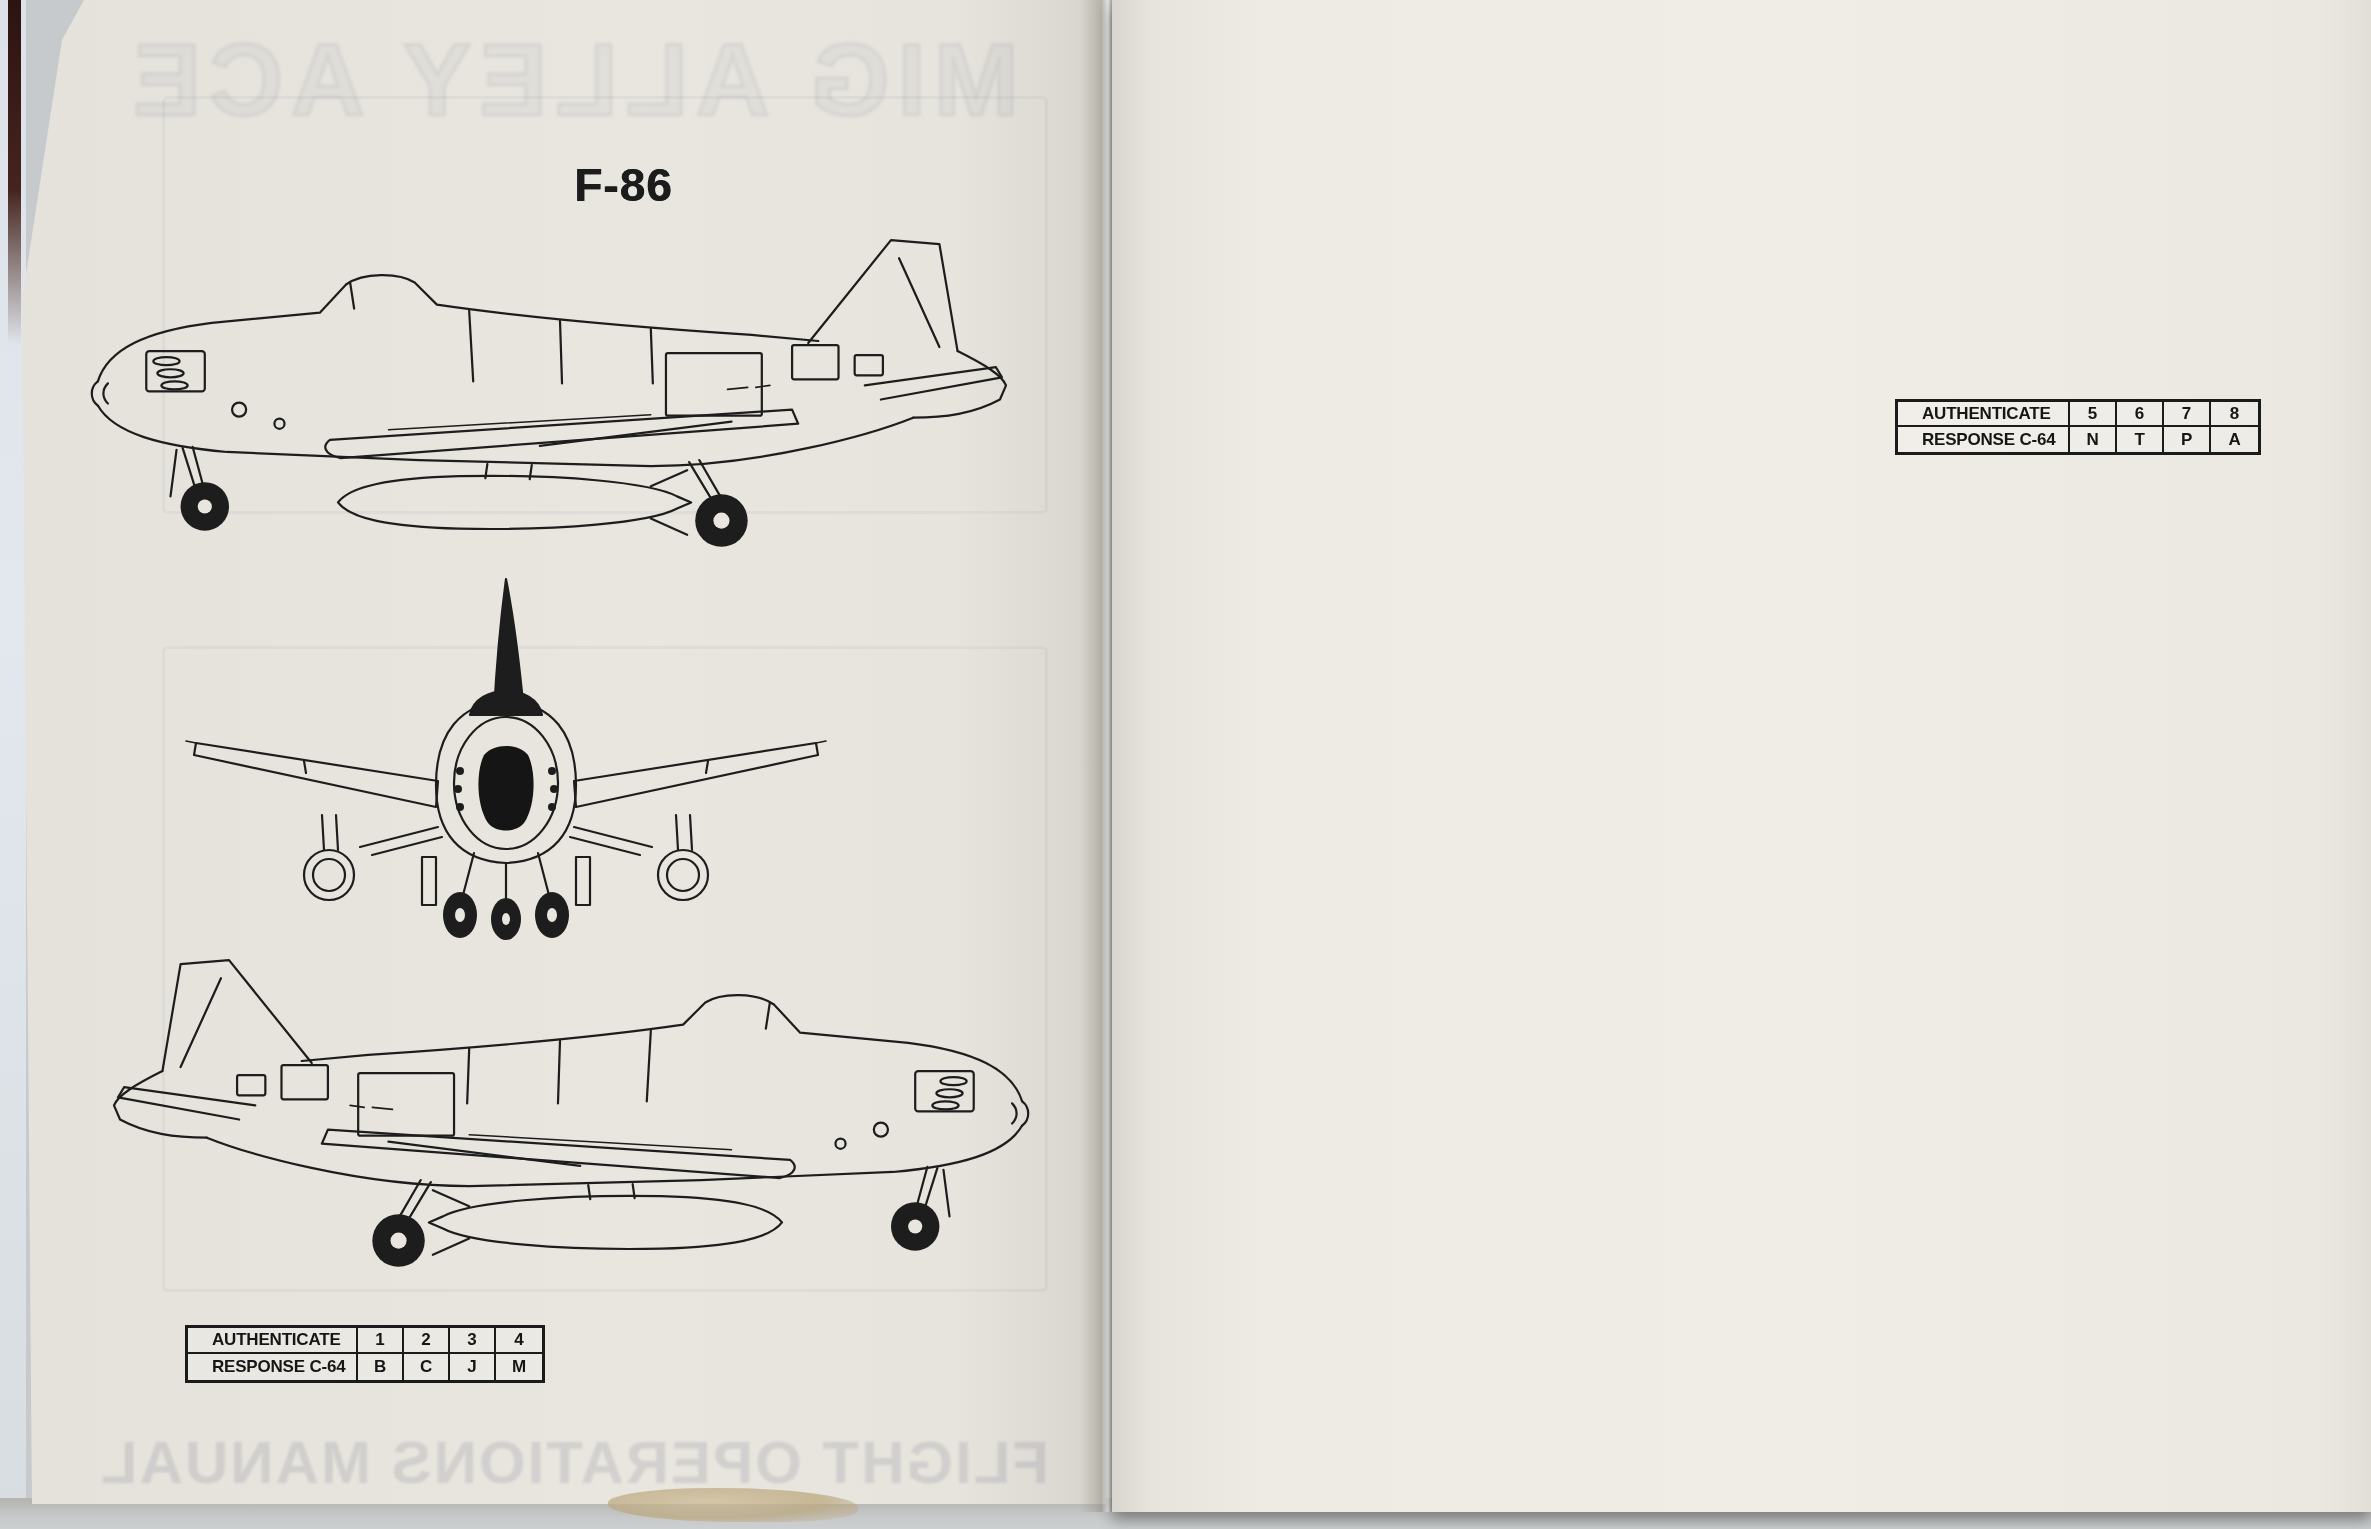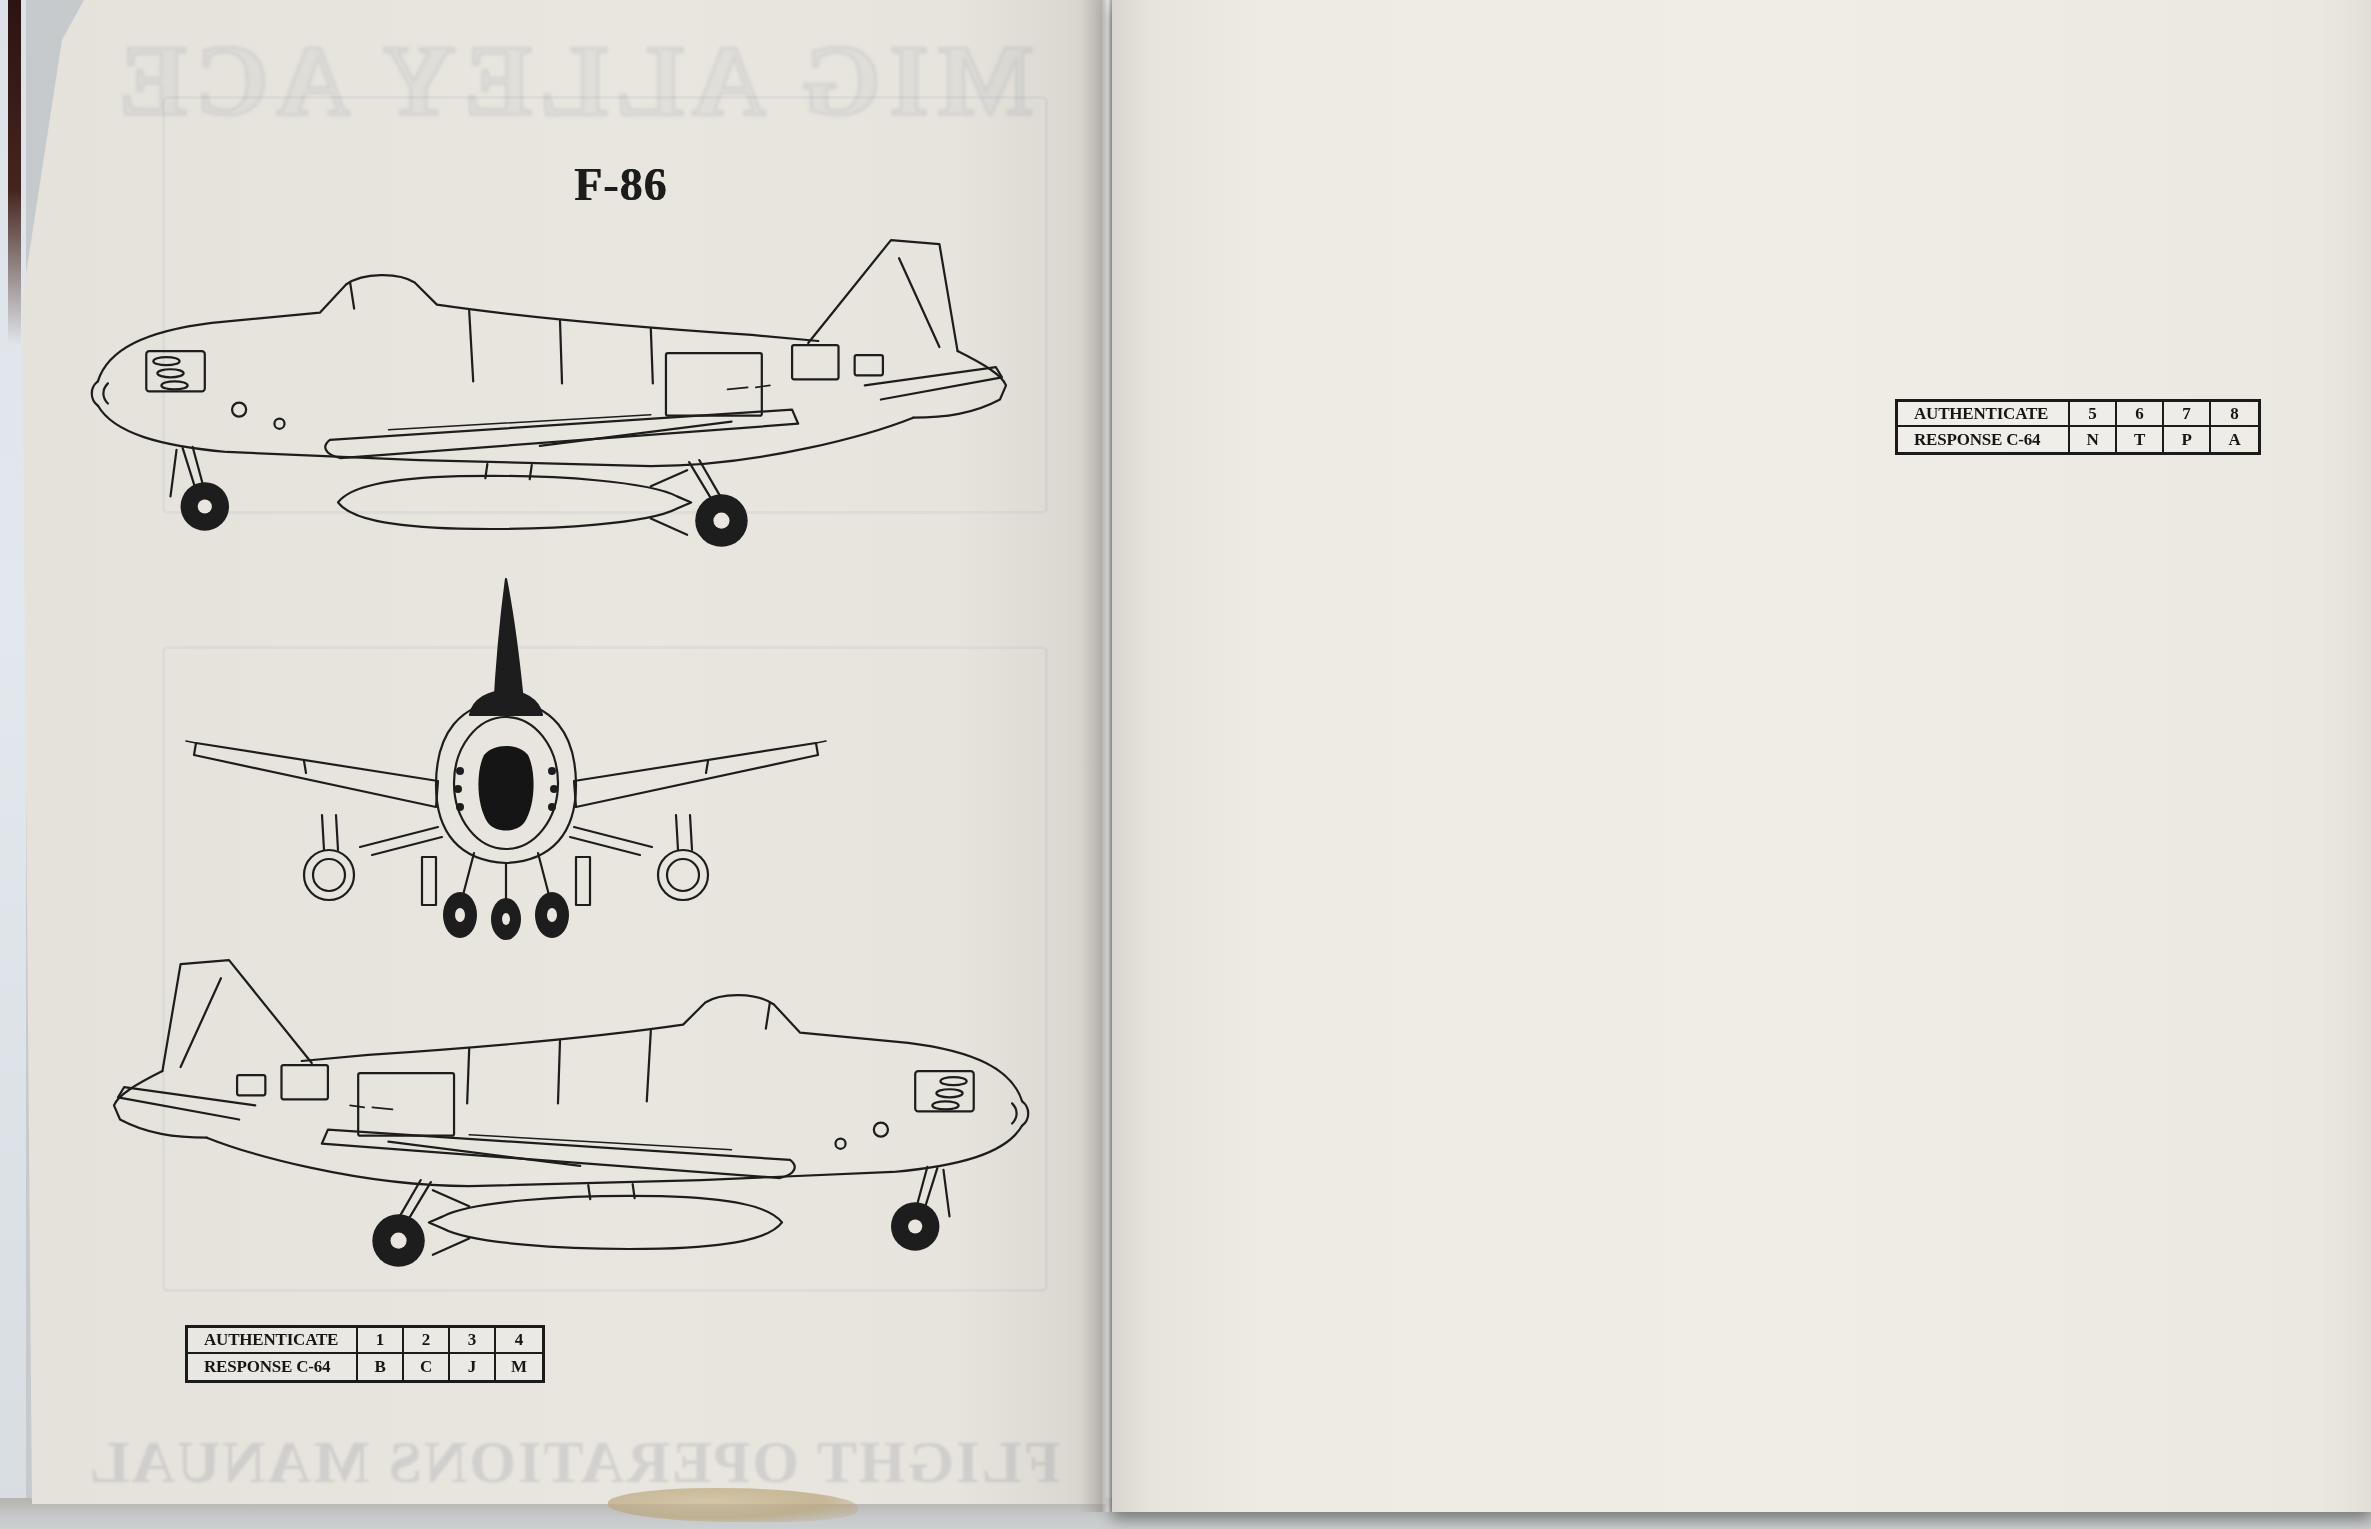--- a/index.html
+++ b/index.html
@@ -1,19 +1,19 @@
 <!DOCTYPE html>
 <html><head>
 <meta charset="utf-8">
 <style>
   html,body{margin:0;padding:0;background:#b8bcbf;}
   .scan{
     position:relative;width:2371px;height:1529px;overflow:hidden;
     background:#c7cacc;
-    font-family:Liberation Serif, serif;color:#1c1c1c;
+    font-family:Liberation Sans, sans-serif;color:#1c1c1c;
   }
   
   .edge-left{position:absolute;left:0;top:0;width:26px;height:100%;
     background:linear-gradient(180deg,#dde2e9 0%,#e3e8ee 40%,#d8dde2 100%);}
   .edge-dark-bar{position:absolute;left:8px;top:0;width:13px;height:345px;
     background:linear-gradient(180deg,#2c1312 0%,#45241e 55%,rgba(69,36,30,0) 100%);}
   .edge-bottom{position:absolute;left:0;top:1498px;width:100%;height:31px;
     background:linear-gradient(180deg,#b4b3ae 0%,#c6c8c9 60%,#cdd0d1 100%);}
   
   .page{position:absolute;top:0;height:1512px;box-shadow:0 8px 14px rgba(40,40,40,.45);}
@@ -48,21 +48,21 @@
     letter-spacing:1px;text-shadow:.7px 0 currentColor;}
   
   .fig{position:absolute;}
   .fig svg{display:block;}
   .mirror{transform:scaleX(-1);}
   
   .auth-table{position:absolute;display:grid;border:3px solid #1b1b1b;background:rgba(255,255,255,.15);}
   .auth-table .cell{border-right:2px solid #1b1b1b;border-bottom:2px solid #1b1b1b;
     display:flex;align-items:center;font-weight:700;font-size:17px;letter-spacing:-.2px;
     color:#161616;}
-  .auth-table .cell.lab{justify-content:flex-start;padding-left:16px;}
+  .auth-table .cell.lab{justify-content:flex-start;padding-left:24px;}
   .auth-table .cell.val{justify-content:center;}
   .auth-table .cell.last-col{border-right:none;}
   .auth-table .cell.last-row{border-bottom:none;text-align:right;}
   .tbl-left{left:163px;top:1325px;grid-template-columns:170px 46px 46px 46px 46px;grid-auto-rows:26px;}
   .tbl-right{left:1895px;top:399px;grid-template-columns:172px 47px 47px 47px 47px;grid-auto-rows:25px;}
 </style>
 </head>
 <body>
 
 <div class="scan">

